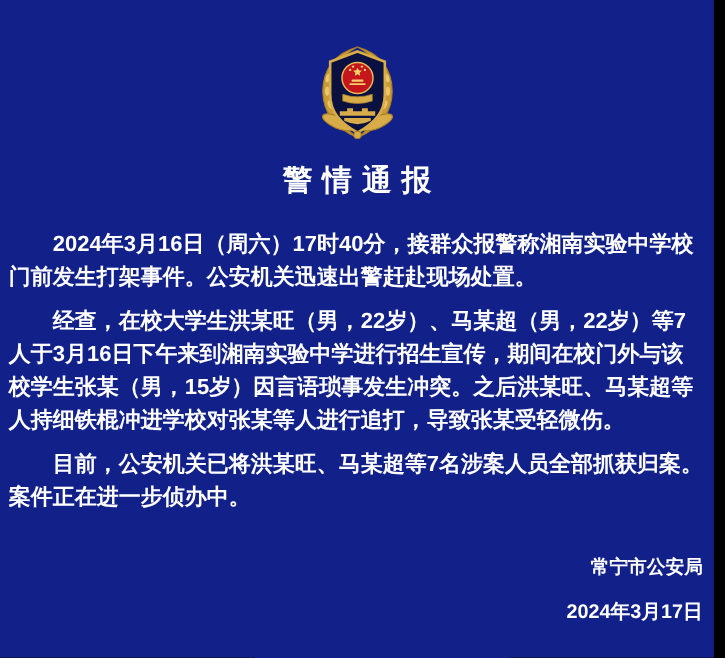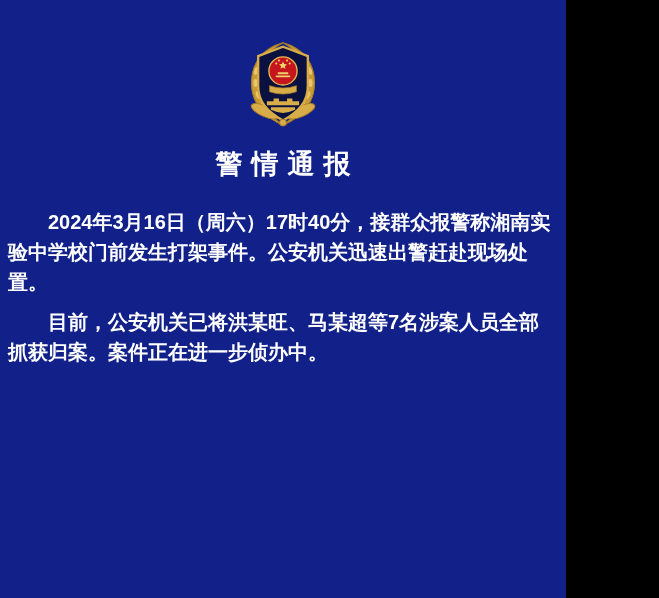--- a/index.html
+++ b/index.html
@@ -1,18 +1,18 @@
 <!DOCTYPE html>
 <html><head>
 <meta charset="utf-8">
 <style>
   html, body { margin: 0; padding: 0; background: #000; }
   .poster {
     position: relative;
-    width: 566px;
+    width: 649px;
     height: 598px;
     box-sizing: border-box;
     padding: 36px 8px 0 8px;
     background: var(--bg, #12218a);
     color: var(--fg, #ffffff);
     font-family: "Liberation Sans", sans-serif;
     overflow: hidden;
   }
   .badge {
     width: 82px;
@@ -99,17 +99,22 @@
       <path d="M42,106 h36 v4 q-18,9 -36,0 Z" fill="#d8ac48"></path>
 
       <circle cx="60" cy="129" r="5" fill="#d8ac48" stroke="#a87f26" stroke-width="1.5"></circle>
     </svg>
   </div>
 
   <h1 class="title">警情通报</h1>
 
   <div class="body">
     <p>2024年3月16日（周六）17时40分，接群众报警称湘南实验中学校门前发生打架事件。公安机关迅速出警赶赴现场处置。</p>
+    <p>经查，在校大学生洪某旺（男，22岁）、马某超（男，22岁）等7人于3月16日下午来到湘南实验中学进行招生宣传，期间在校门外与该校学生张某（男，15岁）因言语琐事发生冲突。之后洪某旺、马某超等人持细铁棍冲进学校对张某等人进行追打，导致张某受轻微伤。</p>
     <p>目前，公安机关已将洪某旺、马某超等7名涉案人员全部抓获归案。案件正在进一步侦办中。</p>
   </div>
 
+  <div class="sign-block">
+    <div class="signature">常宁市公安局</div>
+    <div class="date">2024年3月17日</div>
+  </div>
 
 </div>
 
 </body></html>

